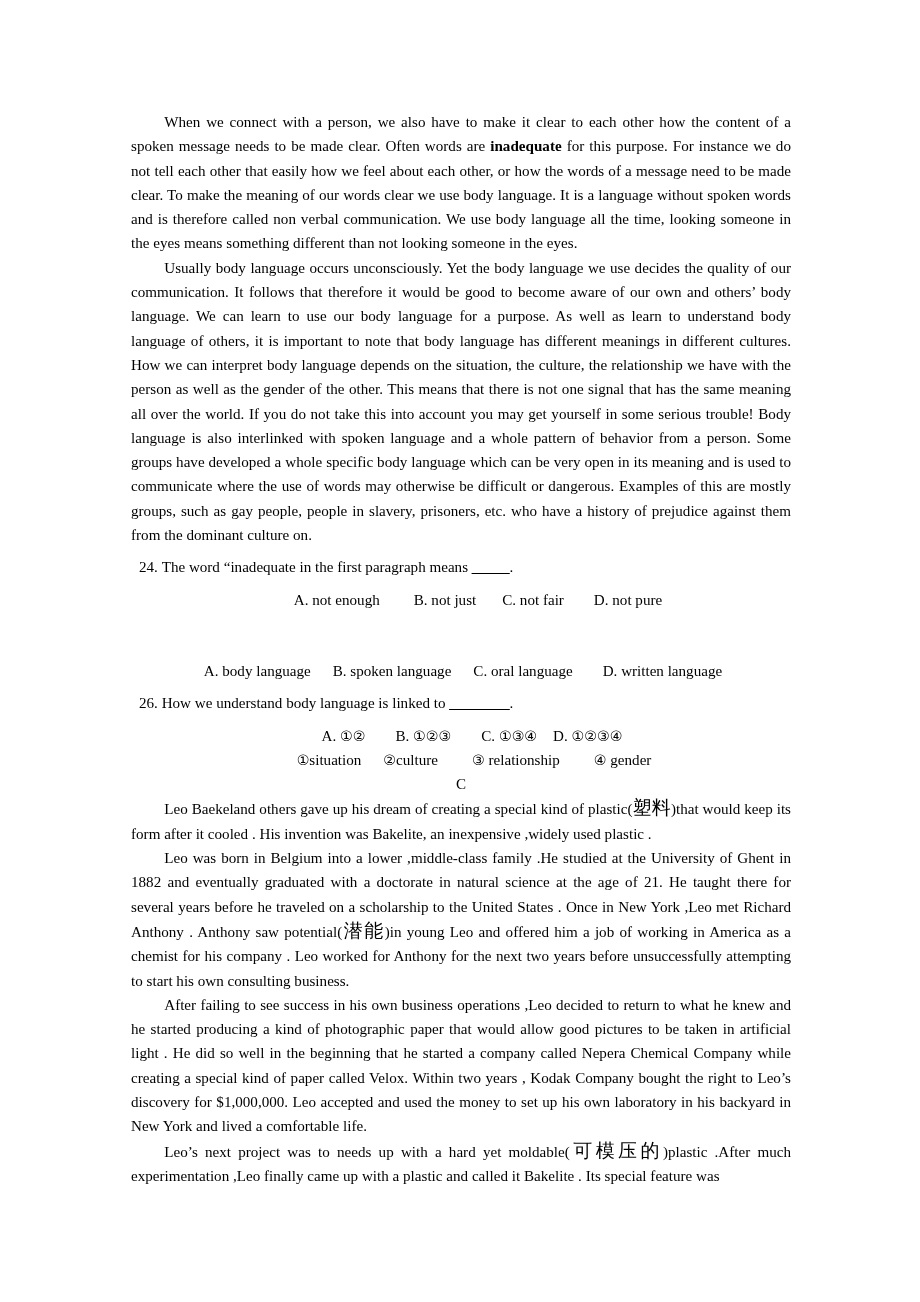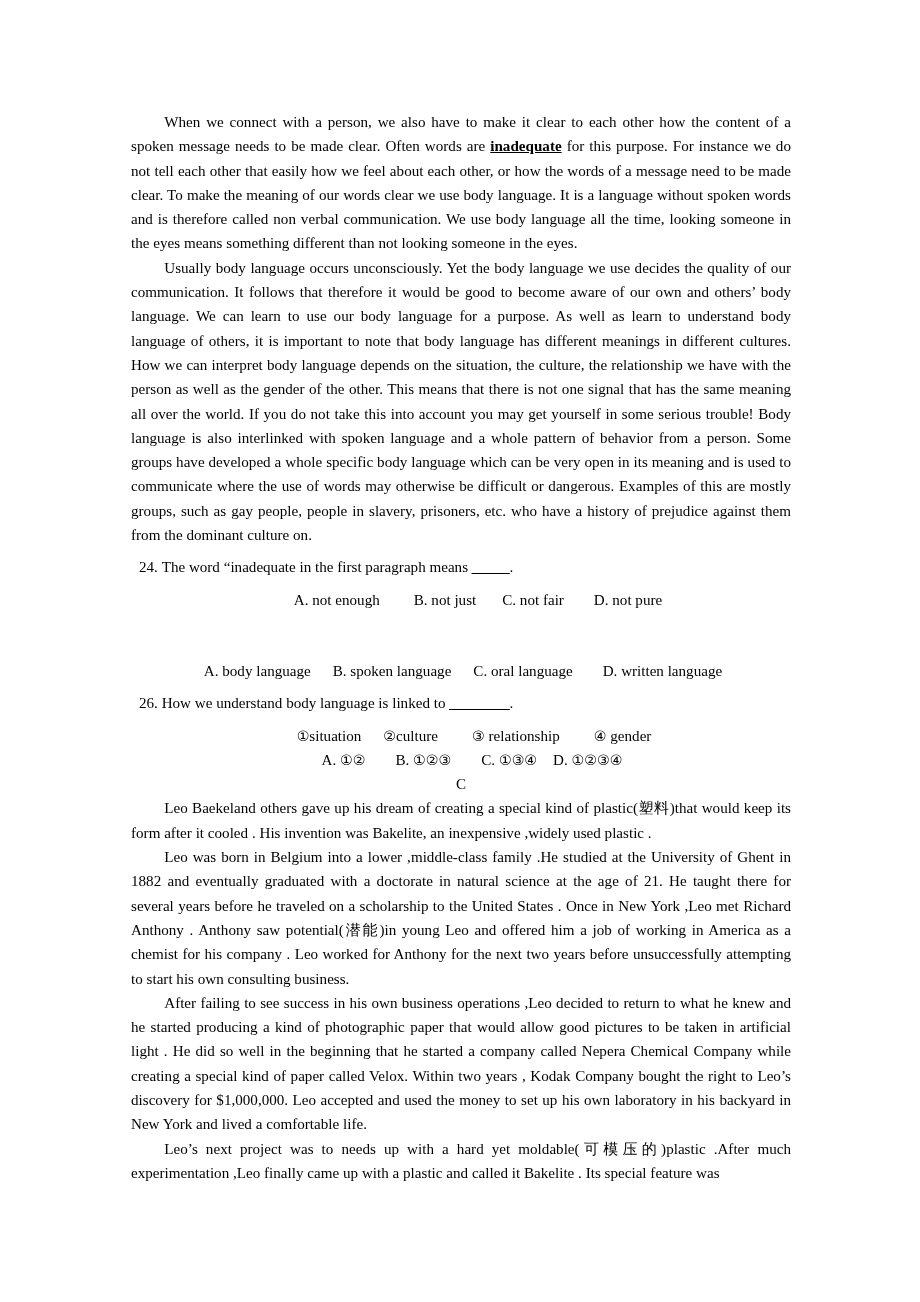--- a/index.html
+++ b/index.html
@@ -52,38 +52,37 @@
     line-height: 24.3px;
     text-align: center;
     white-space: nowrap;
   }
   .indent-a { padding-left: 34px; }
   .indent-b { padding-left: 4px; margin-top: 47px; }
   .indent-c { padding-left: 26px; }
   .indent-d { padding-left: 22px; }
   .bold-underline {
     font-weight: bold;
-    text-decoration: underline;
   }
   .blank {
     text-decoration: underline;
     letter-spacing: 0;
   }
   .section-letter {
     margin: 0;
     font-size: 15.1px;
     line-height: 24.3px;
     text-align: center;
     text-indent: 0;
     padding-right: 0px;
     width: 660px;
   }
   .cjk {
     font-family: Liberation Sans, sans-serif;
-    font-size: 15px;
+    font-size: 19px;
   }
   .circnum {
     font-family: "DejaVu Sans", sans-serif;
     font-size: 14.2px;
   }
   .opt-gap-1 { display:inline-block; width: 26px; }
   .opt-gap-2 { display:inline-block; width: 22px; }
   .opt-gap-3 { display:inline-block; width: 30px; }
   .opt-gap-4 { display:inline-block; width: 34px; }
   .opt-gap-6 { display:inline-block; width: 16px; }
@@ -100,23 +99,23 @@
 
     <p class="q"><span>24.</span>&nbsp;<span>The word “inadequate in the first paragraph means </span><span class="blank">_____</span><span>.</span></p>
 
     <p class="q-opts indent-a"><span>A. not enough</span><span class="opt-gap-4"></span><span>B. not just</span><span class="opt-gap-1"></span><span>C. not fair</span><span class="opt-gap-3"></span><span>D. not pure</span></p>
 
 
     <p class="q-opts indent-b"><span>A. body language</span><span class="opt-gap-2"></span><span>B. spoken language</span><span class="opt-gap-2"></span><span>C. oral language</span><span class="opt-gap-3"></span><span>D. written language</span></p>
 
     <p class="q"><span>26.</span>&nbsp;<span>How we understand body language is linked to </span><span class="blank">________</span><span>.</span></p>
 
+    <p class="q-opts indent-d"><span>A.</span>&nbsp;<span class="circnum">①②</span><span class="opt-gap-3"></span><span>B.</span>&nbsp;<span class="circnum">①②③</span><span class="opt-gap-3"></span><span>C.</span>&nbsp;<span class="circnum">①③④</span><span class="opt-gap-6"></span><span>D.</span>&nbsp;<span class="circnum">①②③④</span></p>
+
     <p class="q-opts indent-c"><span class="circnum">①</span><span>situation</span><span class="opt-gap-2"></span><span class="circnum">②</span><span>culture</span><span class="opt-gap-4"></span><span class="circnum">③</span><span> relationship</span><span class="opt-gap-4"></span><span class="circnum">④</span><span> gender</span></p>
-
-    <p class="q-opts indent-d"><span>A.</span>&nbsp;<span class="circnum">①②</span><span class="opt-gap-3"></span><span>B.</span>&nbsp;<span class="circnum">①②③</span><span class="opt-gap-3"></span><span>C.</span>&nbsp;<span class="circnum">①③④</span><span class="opt-gap-6"></span><span>D.</span>&nbsp;<span class="circnum">①②③④</span></p>
 
     <p class="section-letter">C</p>
 
     <p class="para"><span>Leo Baekeland others gave up his dream of creating a special kind of plastic(</span><span class="cjk">塑料</span><span>)that would keep its form after it cooled . His invention was Bakelite, an inexpensive ,widely used plastic .</span></p>
 
     <p class="para"><span>Leo was born in Belgium into a lower ,middle-class family .He studied at the University of Ghent in 1882 and eventually graduated with a doctorate in natural science at the age of 21. He taught there for several years before he traveled on a scholarship to the United States . Once in New York ,Leo met Richard Anthony . Anthony saw potential(</span><span class="cjk">潜能</span><span>)in young Leo and offered him a job of working in America as a chemist for his company . Leo worked for Anthony for the next two years before unsuccessfully attempting to start his own consulting business.</span></p>
 
     <p class="para">After failing to see success in his own business operations ,Leo decided to return to what he knew and he started producing a kind of photographic paper that would allow good pictures to be taken in artificial light . He did so well in the beginning that he started a company called Nepera Chemical Company while creating a special kind of paper called Velox. Within two years , Kodak Company bought the right to Leo’s discovery for $1,000,000. Leo accepted and used the money to set up his own laboratory in his backyard in New York and lived a comfortable life.</p>
 
     <p class="para"><span> Leo’s next project was to needs up with a hard yet moldable(</span><span class="cjk">可模压的</span><span>)plastic .After much experimentation ,Leo finally came up with a plastic and called it Bakelite . Its special feature was</span></p>

